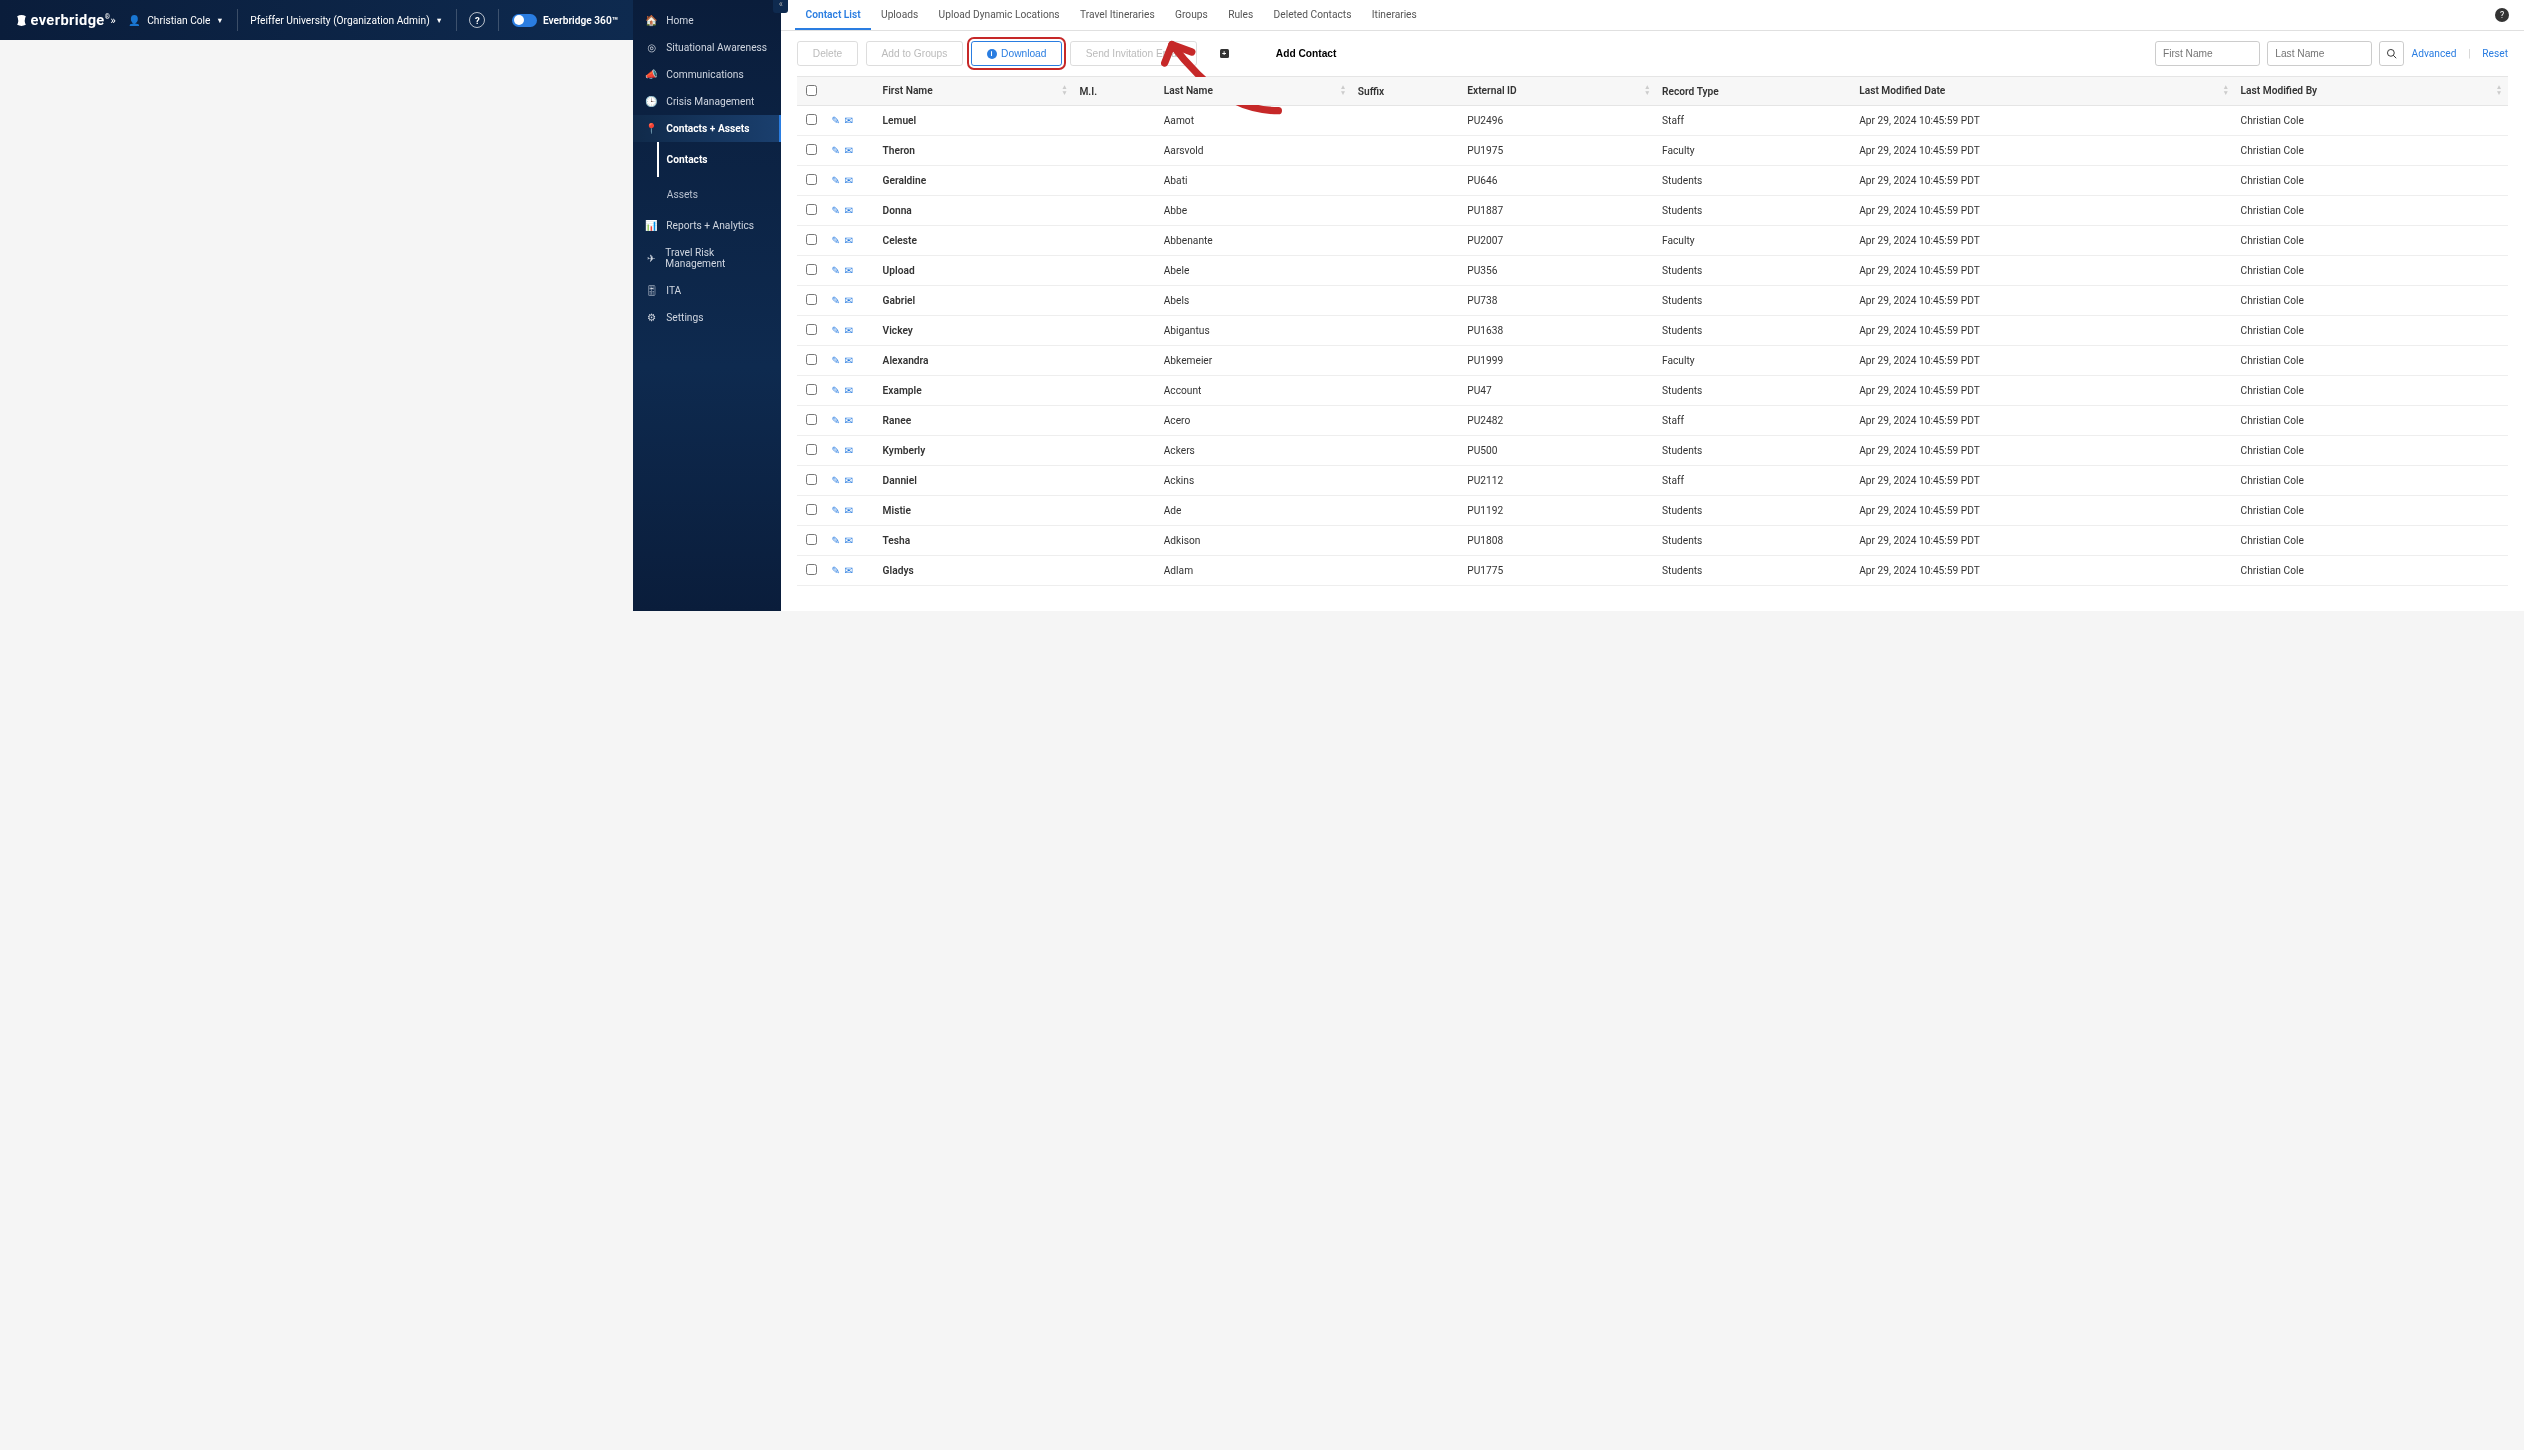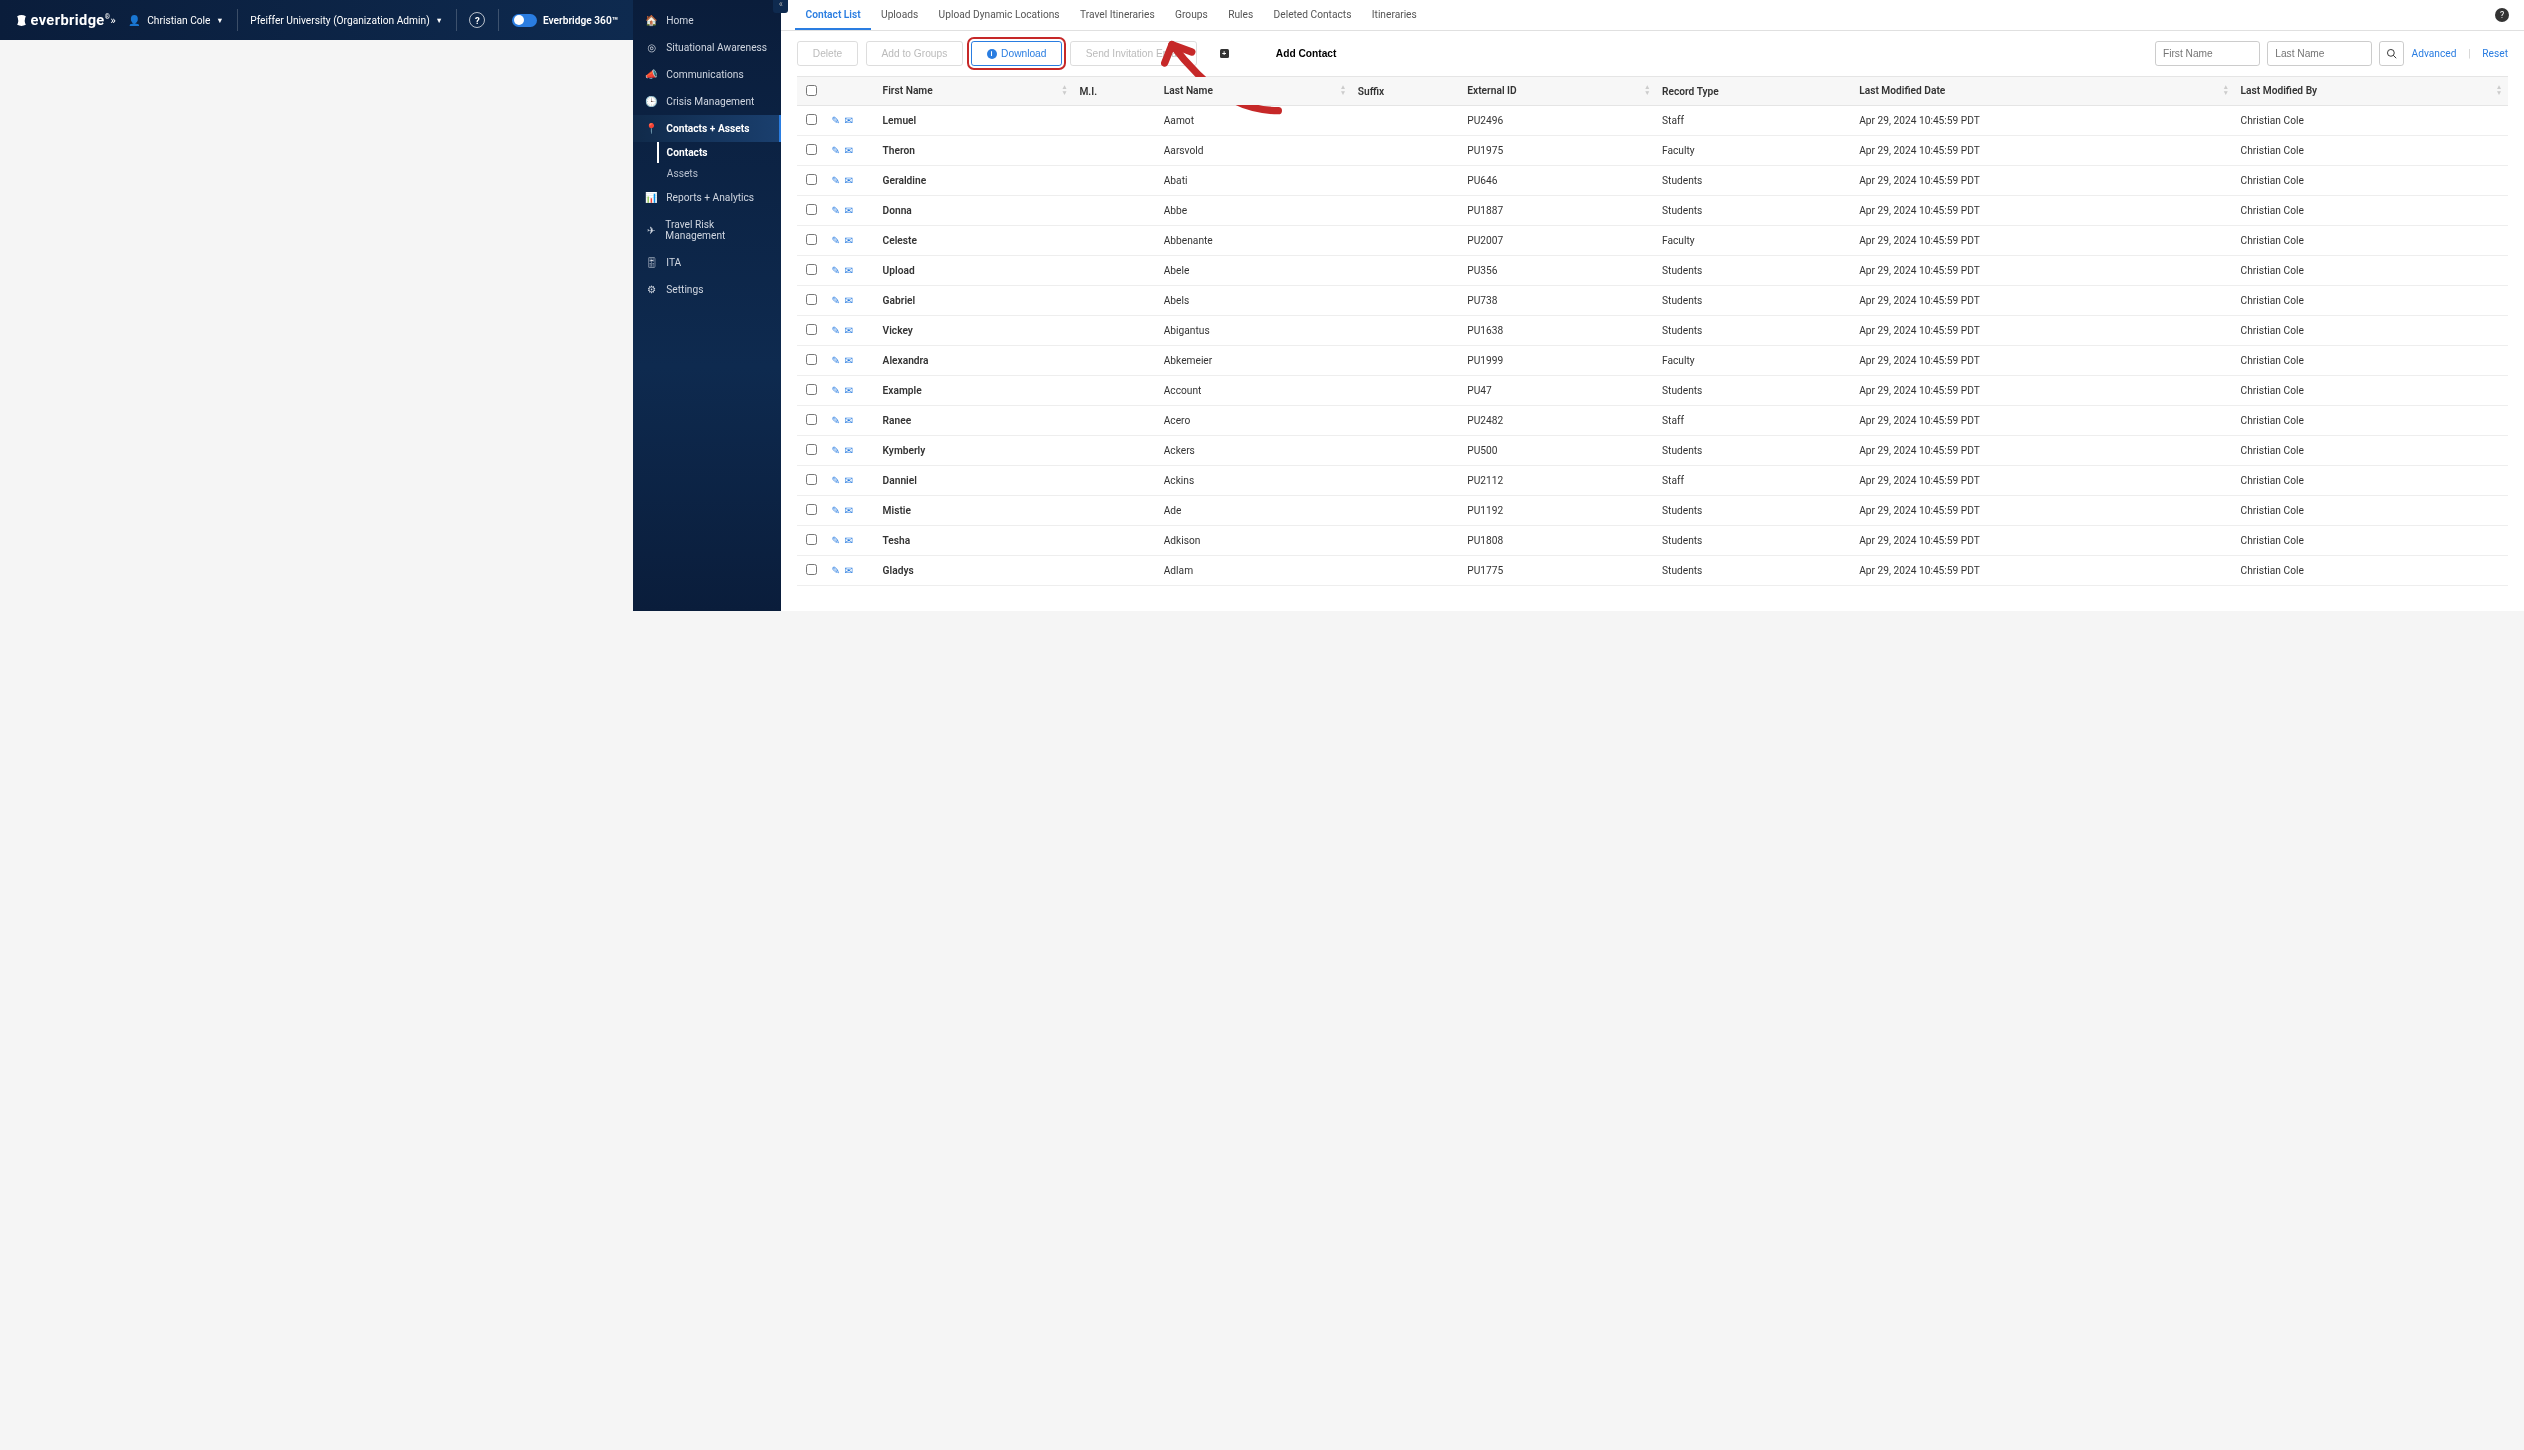--- a/index.html
+++ b/index.html
@@ -15,21 +15,21 @@
   .toggle { width: 25px; height: 13px; background: #2a7de1; border-radius: 6.6px; position: relative; }
   .toggle::after { content: ""; position: absolute; left: 1.5px; top: 1.5px; width: 10.2px; height: 10.2px; background: #fff; border-radius: 50%; }
   .help-circle { width: 16px; height: 16px; border: 1.5px solid rgba(255,255,255,0.7); border-radius: 50%; display: flex; align-items: center; justify-content: center; font-size: 9.5px; font-weight: bold; }
   .body { display: flex; flex: 1; overflow: hidden; }
   .sidebar { width: 148px; background: linear-gradient(to bottom, #0a1d3b, #0e2a4f 60%, #0a1d3b); color: #fff; position: relative; padding-top: 7.3px; }
   .collapse-tab { position: absolute; top: -5.8px; right: -7.3px; width: 14.6px; height: 19px; background: #0e2a4f; border-radius: 2.9px; display: flex; align-items: center; justify-content: center; font-size: 8.8px; color: #aaa; cursor: pointer; }
   .nav-item { display: flex; align-items: center; gap: 8.8px; padding: 8px 13px; font-size: 10.2px; color: #d0d6e0; cursor: pointer; }
   .nav-item .icon { width: 11.7px; display: flex; justify-content: center; }
   .nav-item.active { background: linear-gradient(to right, #102a4a, #1a3f6e); color: #fff; font-weight: 700; border-right: 2.2px solid #2a7de1; }
   .subnav { padding-left: 34px; }
-  .subnav .sub-item { padding: 5px 0; font-size: 10.2px; cursor: pointer; }
+  .subnav .sub-item { padding: 12px 0; font-size: 10.2px; cursor: pointer; }
   .subnav .sub-item.active { font-weight: 700; color: #fff; border-left: 2.2px solid #fff; padding-left: 7.3px; margin-left: -9.5px; }
   .subnav .sub-item.inactive { color: #b8c0cf; }
   .main { flex: 1; background: #fff; display: flex; flex-direction: column; overflow: hidden; }
   .tabs { display: flex; align-items: center; border-bottom: 0.7px solid #e0e0e0; padding: 0 14.6px; height: 31px; }
   .tab { padding: 0 10.2px; height: 100%; display: flex; align-items: center; font-size: 10.2px; color: #555; cursor: pointer; border-bottom: 2.2px solid transparent; }
   .tab.active { color: #2a7de1; font-weight: 600; border-bottom-color: #2a7de1; }
   .help-inline { margin-left: auto; width: 14.6px; height: 14.6px; border-radius: 50%; background: #333; color: #fff; display: flex; align-items: center; justify-content: center; font-size: 8.8px; cursor: pointer; }
   .toolbar { display: flex; align-items: center; padding: 10.2px 16px; gap: 7.3px; position: relative; }
   .btn { height: 25px; padding: 0 15px; border: 0.7px solid #ccc; background: #fff; border-radius: 2.9px; font-size: 10.2px; display: flex; align-items: center; gap: 4.4px; cursor: pointer; }
   .btn.disabled { color: #bbb; border-color: #ddd; cursor: default; }

